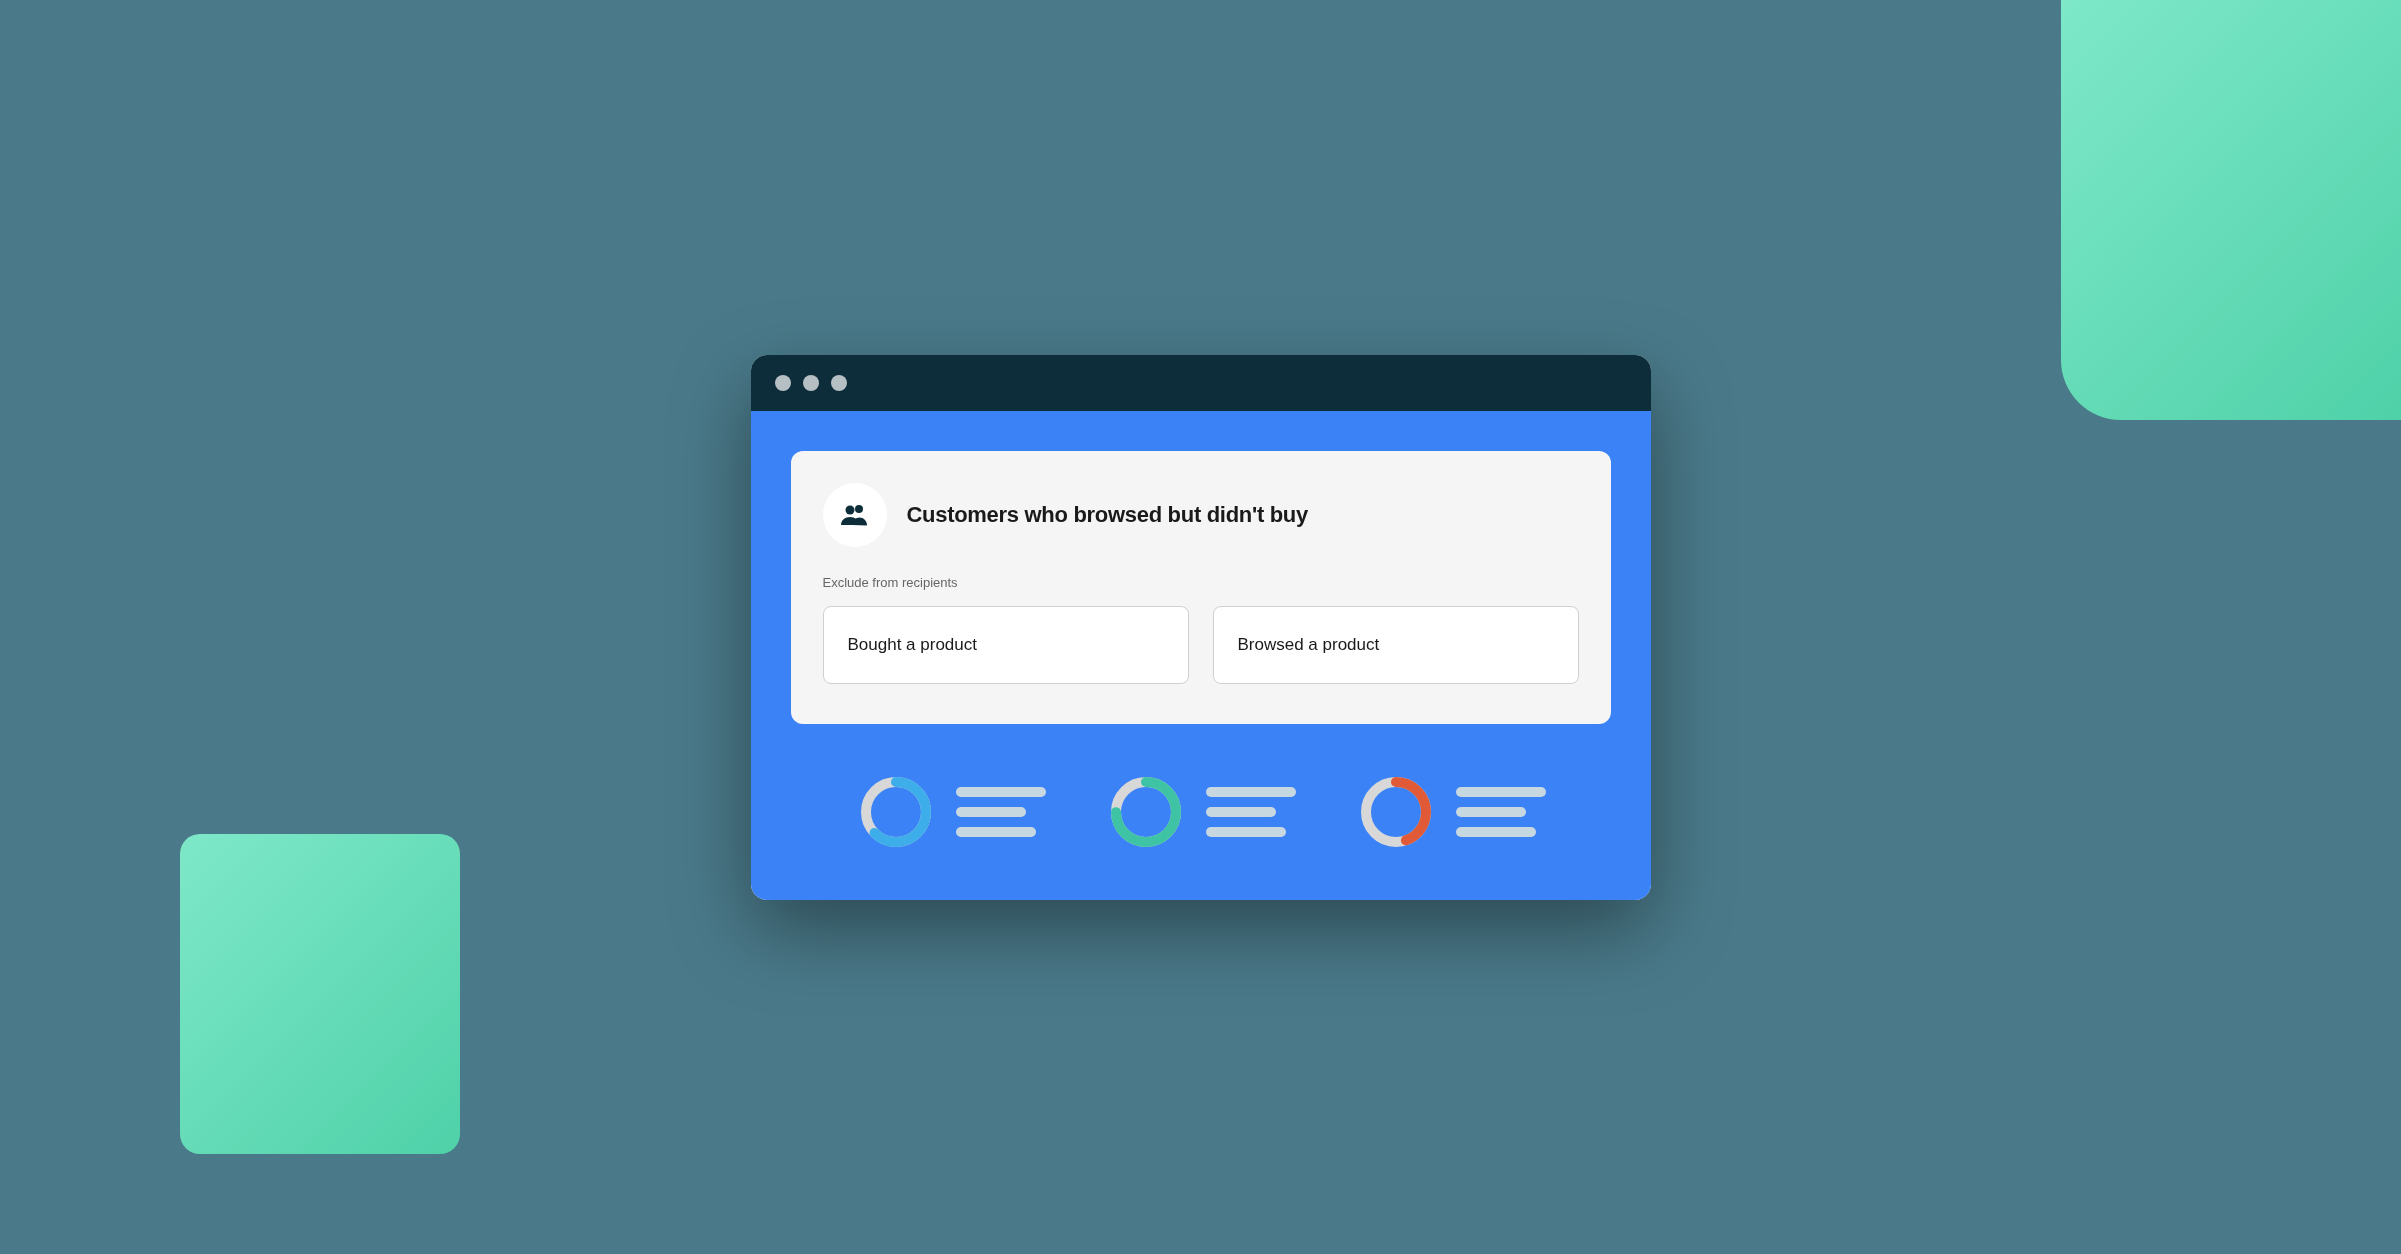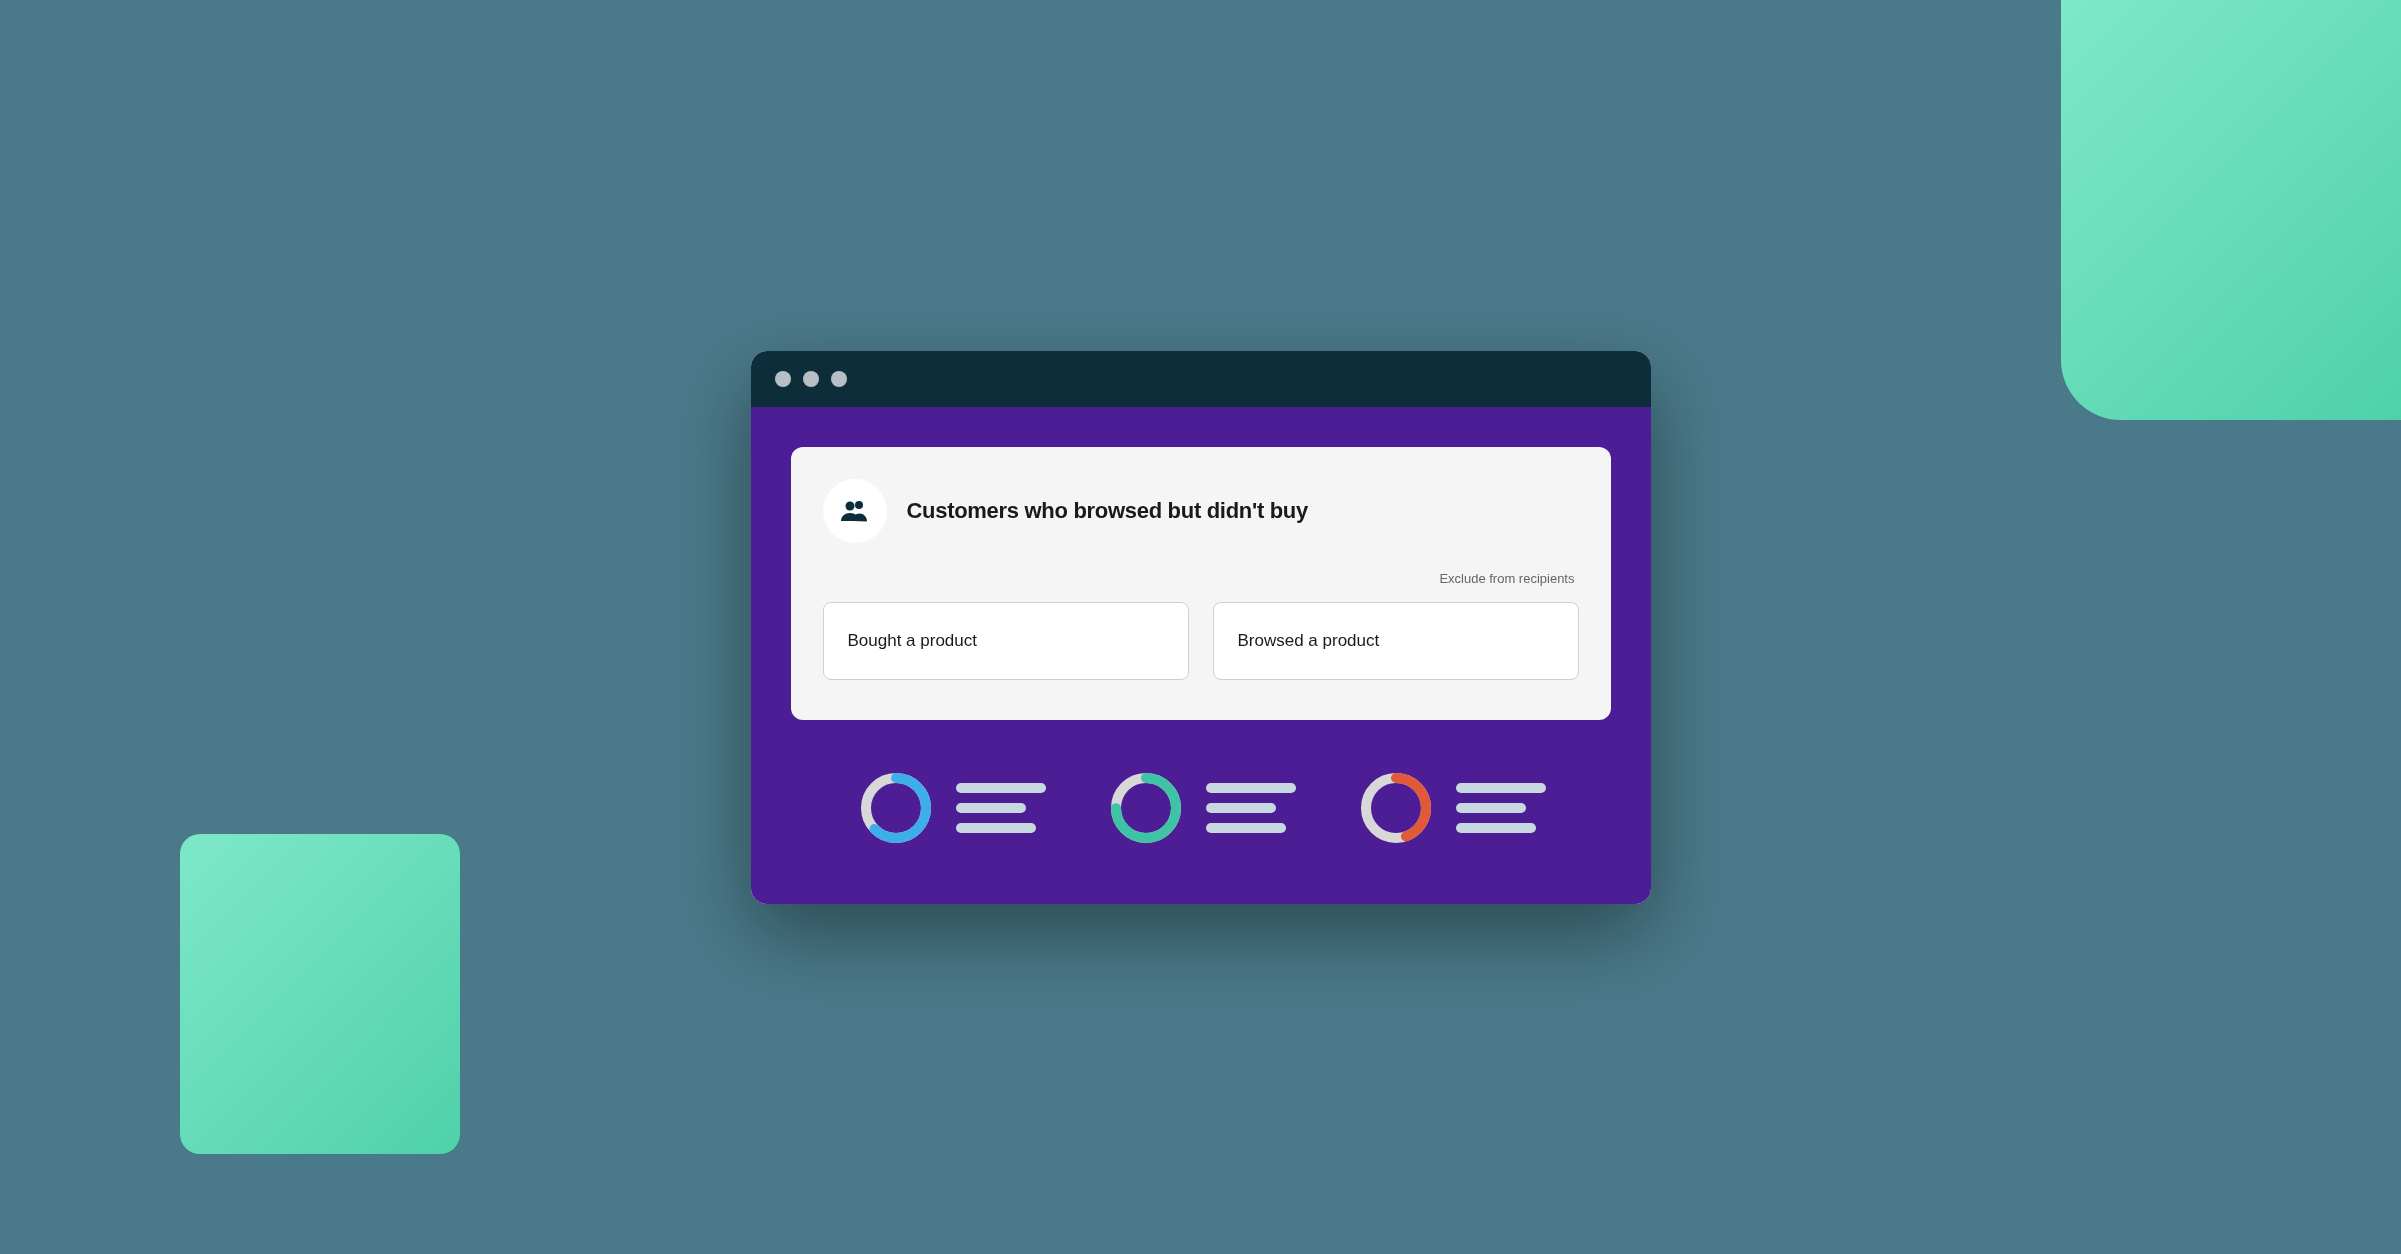--- a/index.html
+++ b/index.html
@@ -60,22 +60,22 @@
     }
 
     .window-dot {
       width: 16px;
       height: 16px;
       border-radius: 50%;
       background: rgba(255,255,255,0.7);
     }
 
     .browser-content {
-      background: #4c1d95;
-      padding: 40px 40px 8px 40px;
+      background: #3b82f6;
+      padding: 40px 40px 0 40px;
     }
 
     
     .segment-card {
       background: #f5f5f5;
       border-radius: 12px;
       padding: 32px 32px 40px 32px;
     }
 
     .segment-header {
@@ -97,21 +97,21 @@
     }
 
     .segment-title {
       font-size: 22px;
       font-weight: 600;
       color: #1a1a1a;
       letter-spacing: -0.3px;
     }
 
     .exclude-label {
-      text-align: right;
+      text-align: left;
       font-size: 13px;
       color: #666666;
       margin-bottom: 16px;
       padding-right: 4px;
     }
 
     .segment-boxes {
       display: flex;
       gap: 24px;
     }

